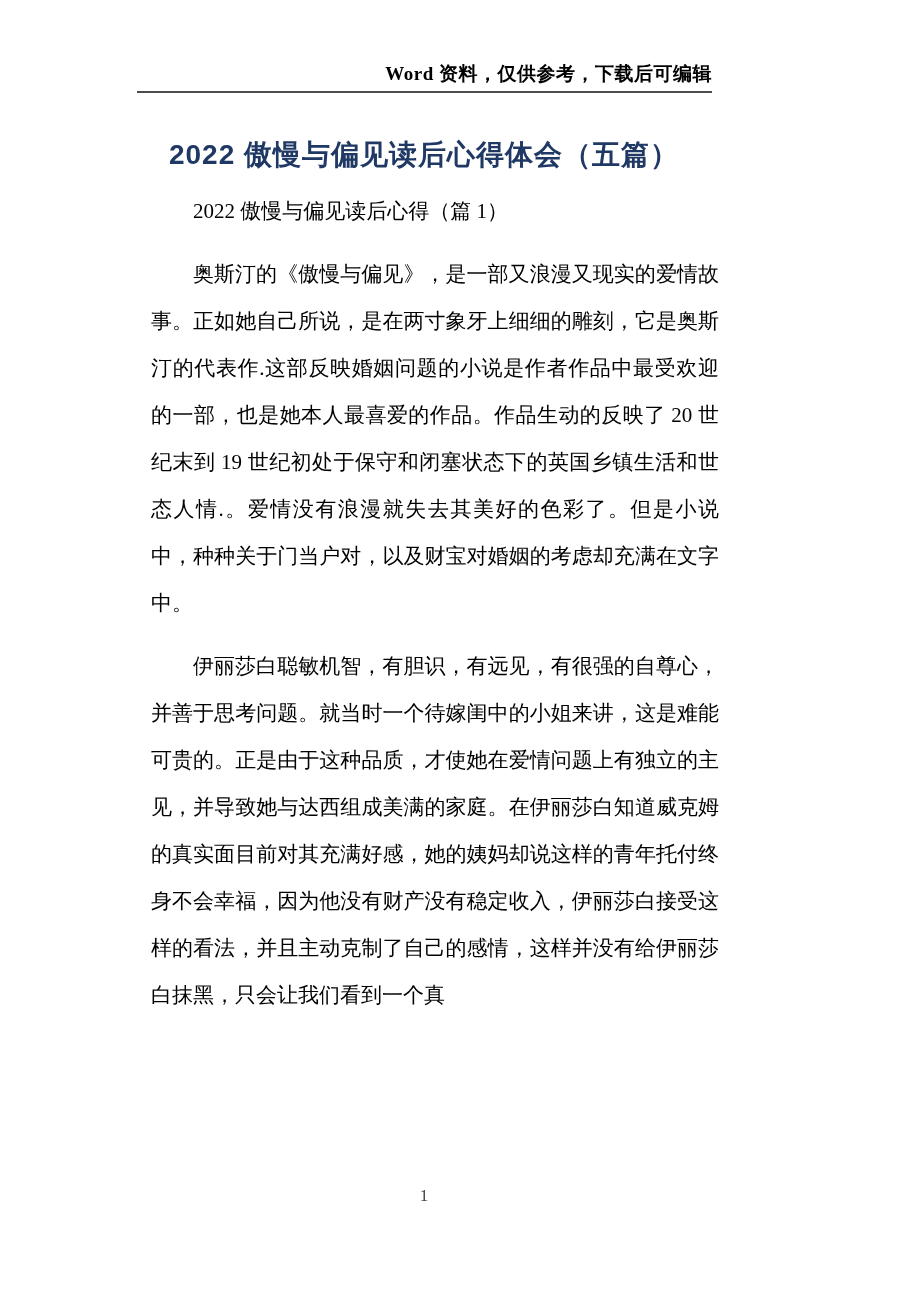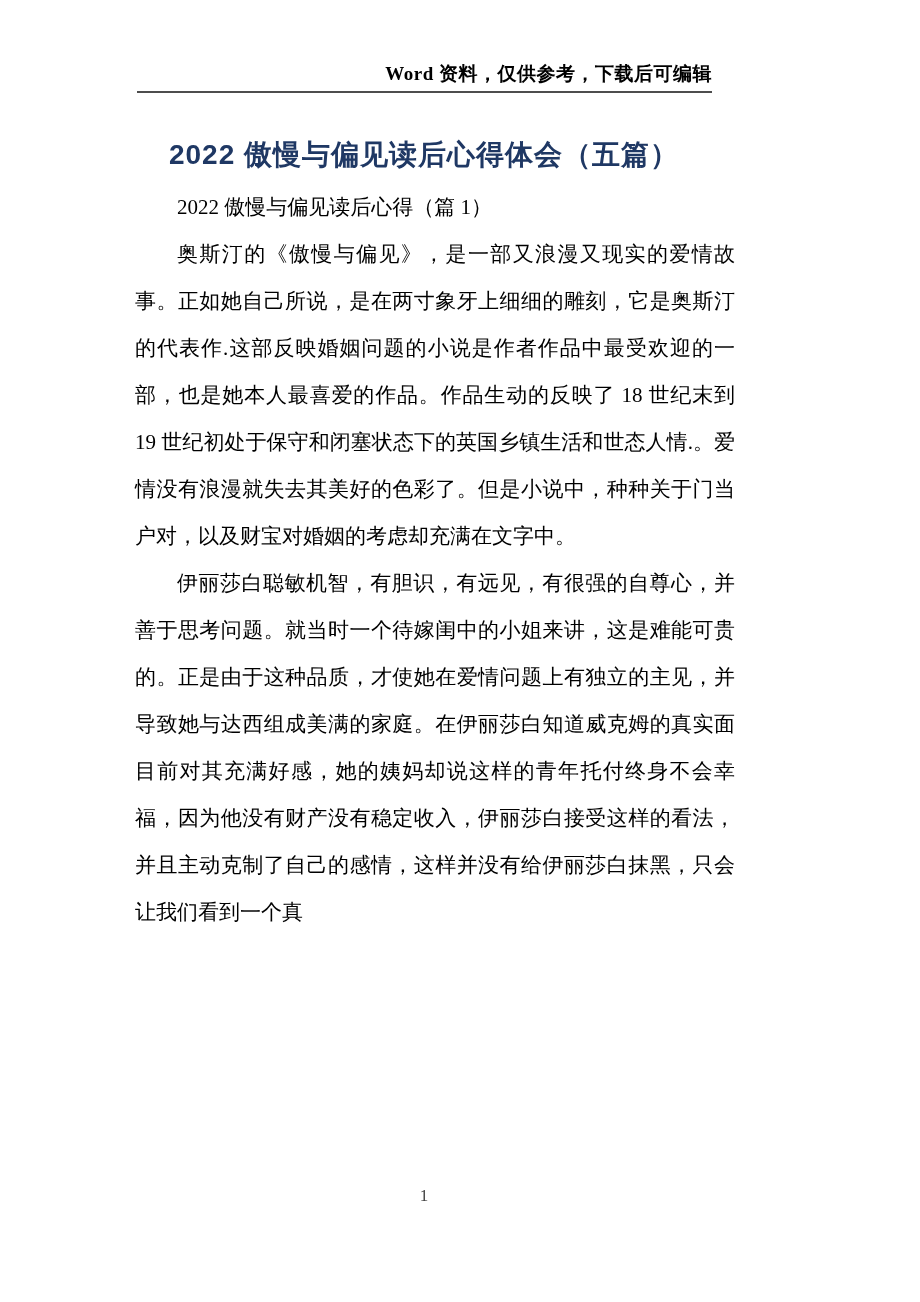--- a/index.html
+++ b/index.html
@@ -39,21 +39,21 @@
     letter-spacing: 1px;
   }
   .content {
     margin: 12px 113px 0 135px;
     font-size: 21px;
     line-height: 47px;
     text-align: justify;
     text-justify: inter-ideograph;
   }
   .content p {
-    margin: 0;
+    margin: 16px;
     padding: 0;
     text-indent: 2em;
   }
   .page-number {
     position: absolute;
     top: 1186px;
     left: 0;
     right: 0;
     text-align: center;
     font-size: 17px;
@@ -67,19 +67,19 @@
 <div class="page">
 
   <div class="header">
     <span>Word 资料，仅供参考，下载后可编辑</span>
   </div>
 
   <h1 class="title">2022 傲慢与偏见读后心得体会（五篇）</h1>
 
   <div class="content" id="paragraphs">
       <p>2022 傲慢与偏见读后心得（篇 1）</p>
-      <p>奥斯汀的《傲慢与偏见》，是一部又浪漫又现实的爱情故事。正如她自己所说，是在两寸象牙上细细的雕刻，它是奥斯汀的代表作.这部反映婚姻问题的小说是作者作品中最受欢迎的一部，也是她本人最喜爱的作品。作品生动的反映了 18 世纪末到 19 世纪初处于保守和闭塞状态下的英国乡镇生活和世态人情.。爱情没有浪漫就失去其美好的色彩了。但是小说中，种种关于门当户对，以及财宝对婚姻的考虑却充满在文字中。</p>
+      <p>奥斯汀的《傲慢与偏见》，是一部又浪漫又现实的爱情故事。正如她自己所说，是在两寸象牙上细细的雕刻，它是奥斯汀的代表作.这部反映婚姻问题的小说是作者作品中最受欢迎的一部，也是她本人最喜爱的作品。作品生动的反映了 20 世纪末到 19 世纪初处于保守和闭塞状态下的英国乡镇生活和世态人情.。爱情没有浪漫就失去其美好的色彩了。但是小说中，种种关于门当户对，以及财宝对婚姻的考虑却充满在文字中。</p>
       <p>伊丽莎白聪敏机智，有胆识，有远见，有很强的自尊心，并善于思考问题。就当时一个待嫁闺中的小姐来讲，这是难能可贵的。正是由于这种品质，才使她在爱情问题上有独立的主见，并导致她与达西组成美满的家庭。在伊丽莎白知道威克姆的真实面目前对其充满好感，她的姨妈却说这样的青年托付终身不会幸福，因为他没有财产没有稳定收入，伊丽莎白接受这样的看法，并且主动克制了自己的感情，这样并没有给伊丽莎白抹黑，只会让我们看到一个真</p>
     </div>
 
   <div class="page-number">1</div>
 
 </div>
 
 </body></html>

